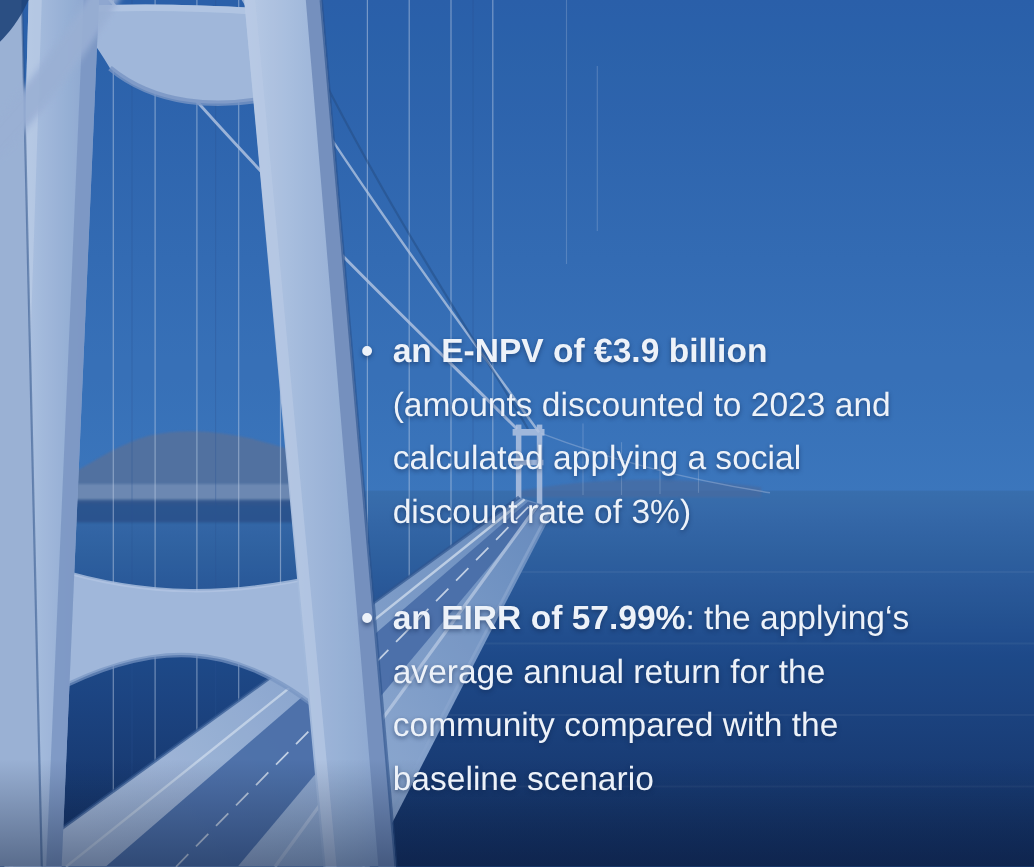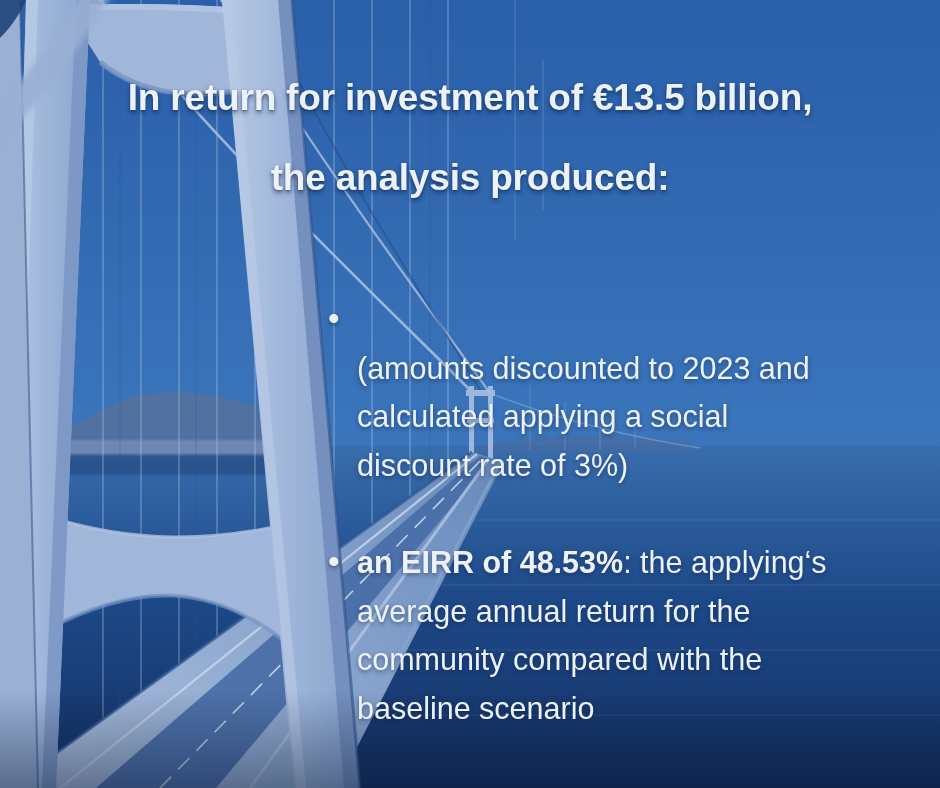--- a/index.html
+++ b/index.html
@@ -173,27 +173,25 @@
         <path d="M -15,140 C 30,95 70,40 105,-20" stroke="#a3b6d8" stroke-width="26" opacity="0.9" fill="none" filter="url(#blur3)"></path>
       </g>
 
       <g>
         <rect x="0" y="0" width="940" height="788" fill="#2e64ab" opacity="0.07"></rect>
         <rect x="0" y="690" width="940" height="98" fill="url(#fadeB)"></rect>
       </g>
     </svg>
   </div>
 
-  <h1 class="title">In return for investment of €13.5 billion,
-the analysis produced:</h1>
 
   <ul class="bullets">
-    <li><span class="marker">•</span><span>
+    <li><span class="marker">•</span><b>an E-NPV of €3.9 billion</b><span>
 (amounts discounted to 2023 and
 calculated applying a social
 discount rate of 3%)</span></li>
-    <li><span class="marker">•</span><b>an EIRR of 48.53%</b><span>: the applying‘s
+    <li><span class="marker">•</span><b>an EIRR of 57.99%</b><span>: the applying‘s
 average annual return for the
 community compared with the
 baseline scenario</span></li>
   </ul>
 
 </div>
 
 </body></html>

